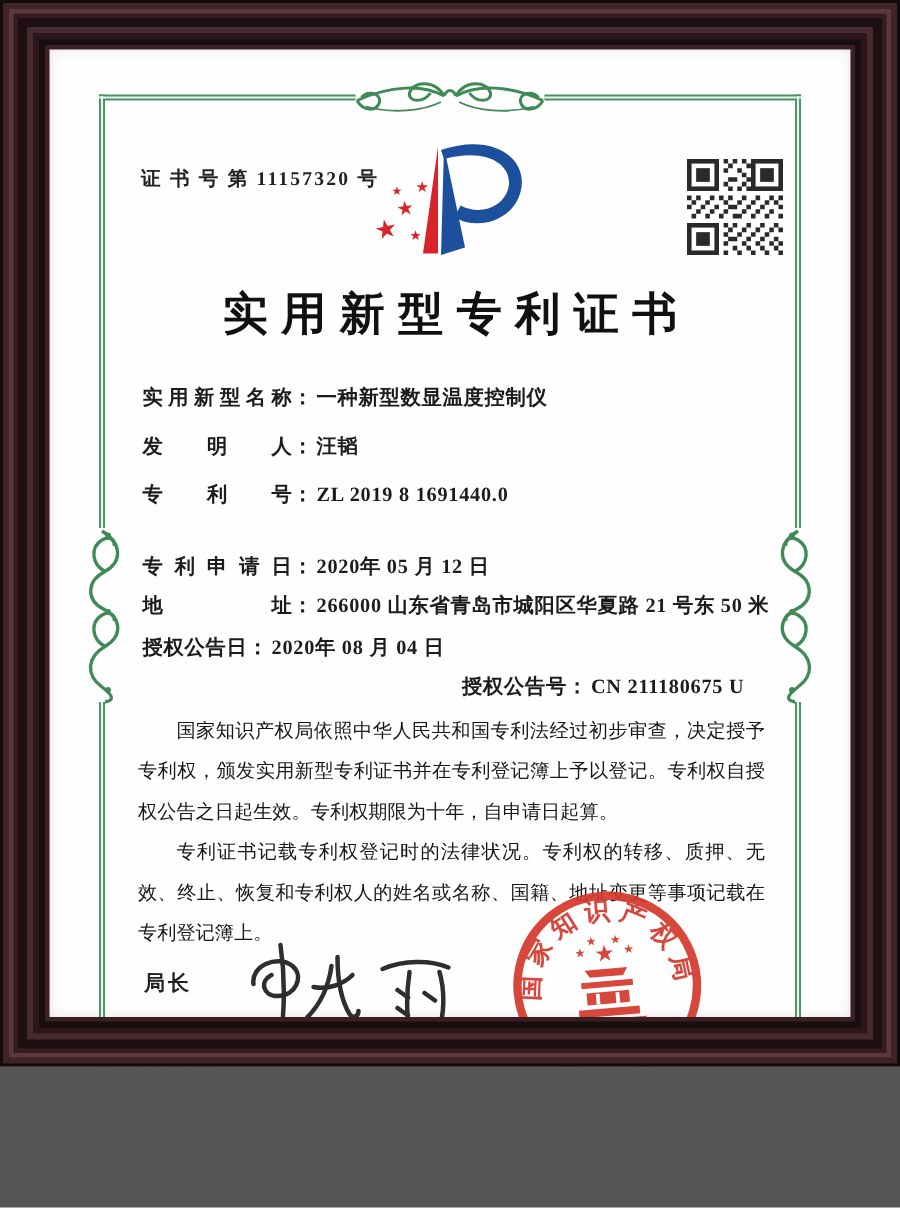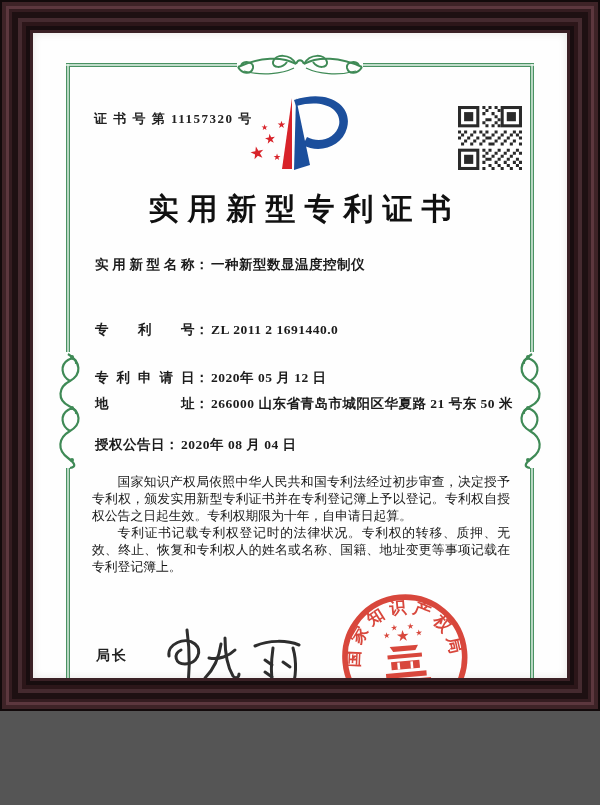--- a/index.html
+++ b/index.html
@@ -22,21 +22,21 @@
   .content{position:absolute;inset:0;z-index:2;}
   .abs{position:absolute;}
   
   .cert-no{left:94px;top:110px;font-size:13px;letter-spacing:1.5px;color:#222;font-weight:600;}
   .title{left:0;right:0;top:189px;text-align:center;font-size:30px;font-weight:700;
          letter-spacing:9px;text-indent:9px;color:#101010;}
   .row{left:95px;font-size:13.5px;font-weight:600;color:#1c1c1c;letter-spacing:.5px;white-space:nowrap;}
   .row .lbl{display:inline-block;width:100px;text-align:justify;text-align-last:justify;}
   .row .val{margin-left:2px;}
   .grant2{left:308px;}
-  .paras{left:92px;top:474px;width:418px;font-size:12.8px;line-height:17px;
+  .paras{left:92px;top:474px;width:418px;font-size:12.8px;line-height:27px;
          color:#171717;text-align:justify;}
   .paras p{margin:0;text-indent:2em;}
   .director{left:96px;font-family:Liberation Sans, sans-serif;
             font-size:14px;font-weight:700;color:#222;letter-spacing:2px;}
   .seal-date{left:350px;top:692px;font-size:13.5px;font-weight:600;color:#151515;letter-spacing:1px;z-index:4;}
   svg{display:block;}
 </style>
 </head>
 <body>
 
@@ -152,31 +152,37 @@
         M30 57h3v3h-3z M39 57h3v3h-3z M48 57h3v3h-3z M57 57h3v3h-3z
         M24 60h3v3h-3z M33 60h3v3h-3z M42 60h3v3h-3z M51 60h3v3h-3z M60 60h3v3h-3z"></path>
       </g>
     </svg>
 
     <div class="abs row" style="top:256px">
       <span class="lbl">实用新型名称</span><span>：</span><span class="val">一种新型数显温度控制仪</span>
     </div>
 
     <div class="abs title">实用新型专利证书</div>
+    <div class="abs row" style="top:289px">
+      <span class="lbl">发明人</span><span>：</span><span class="val">汪韬</span>
+    </div>
     <div class="abs row" style="top:321px">
-      <span class="lbl">专利号</span><span>：</span><span class="val">ZL 2011 2 1691440.0</span>
+      <span class="lbl">专利号</span><span>：</span><span class="val">ZL 2019 8 1691440.0</span>
     </div>
     <div class="abs row" style="top:369px">
       <span class="lbl">专利申请日</span><span>：</span><span class="val">2020年 05 月 12 日</span>
     </div>
     <div class="abs row" style="top:395px">
       <span class="lbl">地址</span><span>：</span><span class="val">266000 山东省青岛市城阳区华夏路 21 号东 50 米</span>
     </div>
-    <div class="abs row" style="top:436px">
+    <div class="abs row" style="top:423px">
       <span>授权公告日</span><span>：</span><span class="val">2020年 08 月 04 日</span>
+    </div>
+    <div class="abs row grant2" style="top:449px">
+      <span>授权公告号</span><span>：</span><span class="val">CN 211180675 U</span>
     </div>
 
     <div class="abs paras">
       <p>国家知识产权局依照中华人民共和国专利法经过初步审查，决定授予专利权，颁发实用新型专利证书并在专利登记簿上予以登记。专利权自授权公告之日起生效。专利权期限为十年，自申请日起算。</p>
       <p>专利证书记载专利权登记时的法律状况。专利权的转移、质押、无效、终止、恢复和专利权人的姓名或名称、国籍、地址变更等事项记载在专利登记簿上。</p>
     </div>
 
     <div class="abs director" style="top:647px">局长</div>
     <div class="abs director" style="top:709px">申长雨</div>
 

